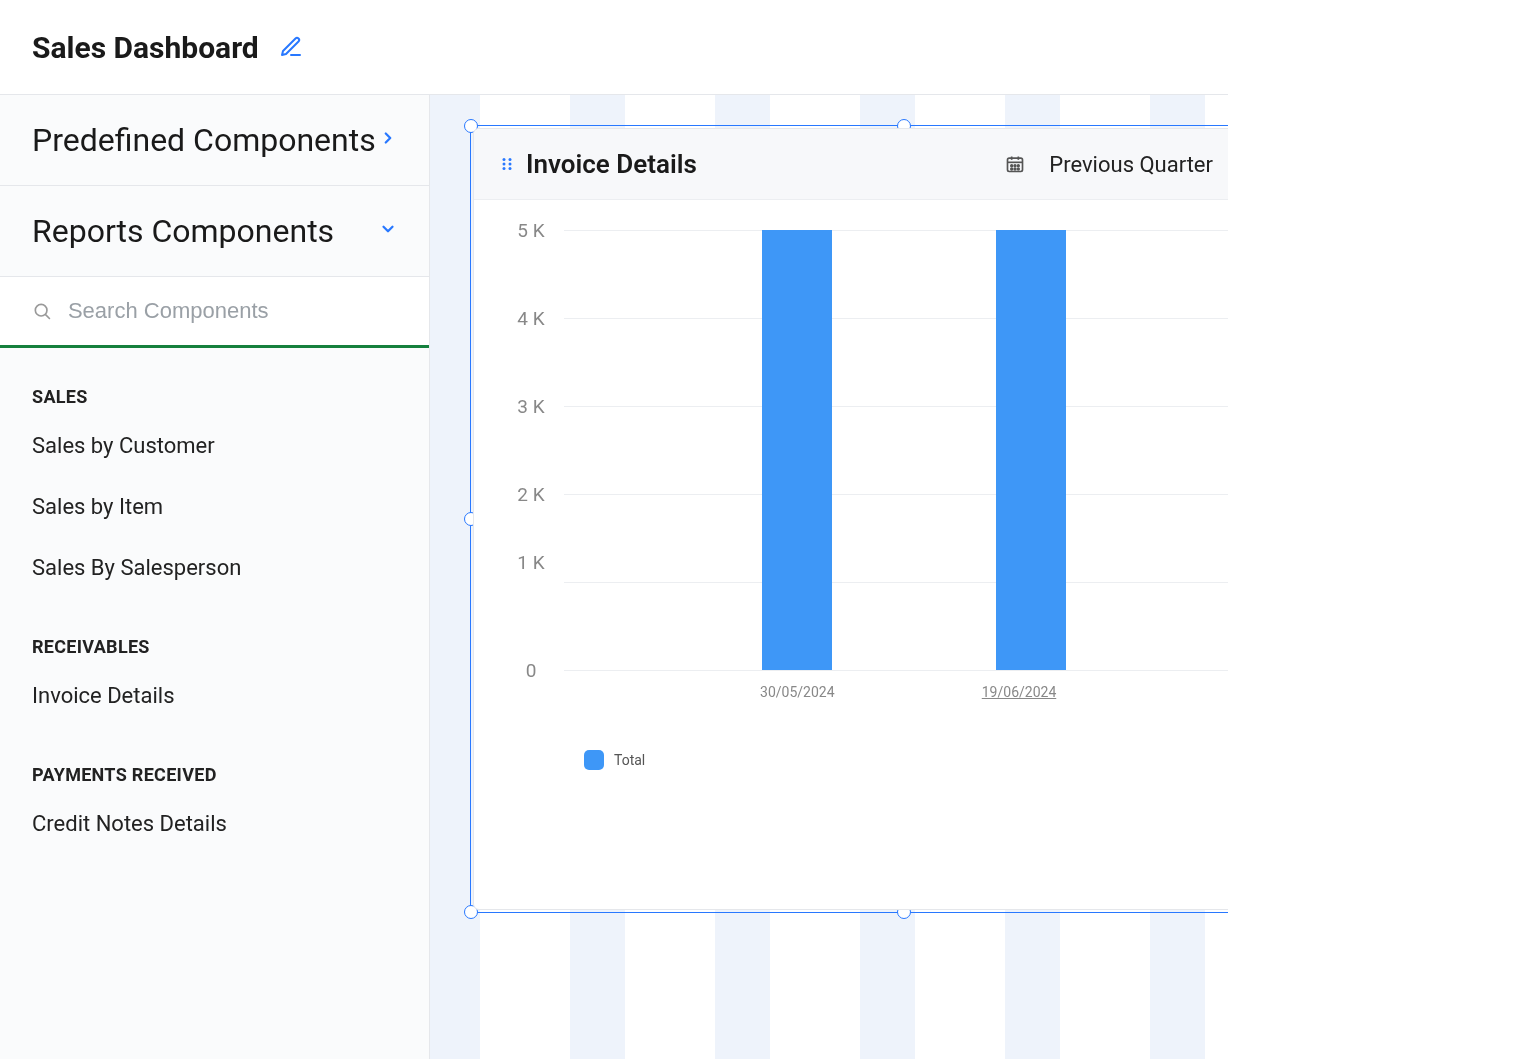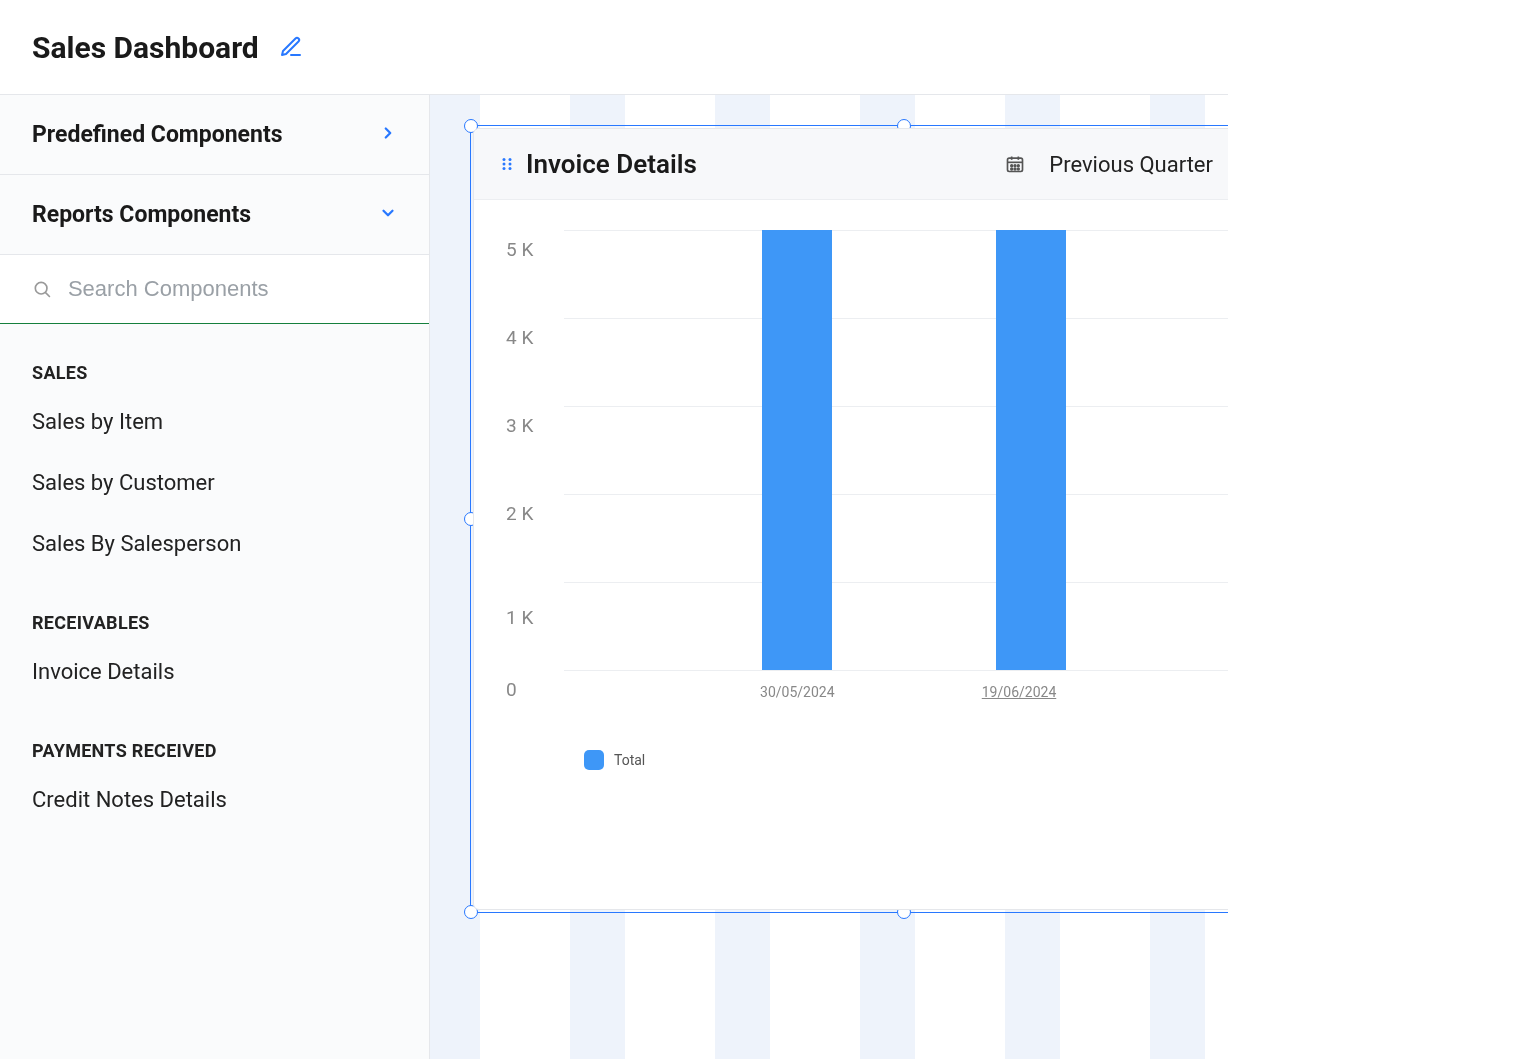--- a/index.html
+++ b/index.html
@@ -28,27 +28,27 @@
     background:#fafbfc;
     overflow-y:auto;
   }
   .section-hdr {
     display:flex; align-items:center; justify-content:space-between;
     padding:26px 32px;
     border-bottom:1px solid #e5e7eb;
     cursor:pointer;
     background:#fafbfc;
   }
-  .section-hdr span.title { font-size:23px; font-weight:700; }
+  .section-hdr span.title { font-size:32px; font-weight:400; }
   .section-hdr .chev { color:#2878ff; }
   .chev svg { width:18px; height:18px; }
   .search-row {
     display:flex; align-items:center; gap:14px;
     padding:20px 32px;
-    border-bottom:1px solid #15803d;
+    border-bottom:3px solid #15803d;
     background:#fff;
   }
   .search-row svg { width:22px; height:22px; color:#999; }
   .search-row input {
     border:none; outline:none; font-size:22px; color:#333; background:transparent; width:100%;
   }
   .search-row input::placeholder { color:#9aa0a6; }
 
   .group-label {
     padding:38px 32px 8px;
@@ -138,25 +138,24 @@
   }
   .chart-area {
     position:relative;
     height:440px;
     margin-left:30px;
   }
   .ytick {
     position:absolute;
     left:-58px;
     width:50px;
-    text-align:left;
+    text-align:center;
     font-size:19px;
     color:#888;
     transform:translateY(-50%);
-    margin-top:19px;
   }
   .grid {
     position:absolute;
     left:0; right:0;
     height:1px;
     background:#eceef1;
   }
   .bar {
     position:absolute;
     bottom:0;
@@ -219,22 +218,22 @@
 
       <div class="search-row">
         <svg viewBox="0 0 24 24" fill="none" stroke="currentColor" stroke-width="2" stroke-linecap="round" stroke-linejoin="round">
           <circle cx="11" cy="11" r="7"></circle>
             <line x1="21" y1="21" x2="16.65" y2="16.65"></line>
         </svg>
         <input type="text" placeholder="Search Components" style="">
       </div>
 
       <div class="group-label">SALES</div>
+      <div class="item">Sales by Customer</div>
       <div class="item">Sales by Item</div>
-      <div class="item">Sales by Customer</div>
       <div class="item">Sales By Salesperson</div>
 
       <div class="group-label">RECEIVABLES</div>
       <div class="item">Invoice Details</div>
 
       <div class="group-label">PAYMENTS RECEIVED</div>
       <div class="item">Credit Notes Details</div>
 
     </div>
 
@@ -299,21 +298,21 @@
               </svg>
             </div>
           </div>
 
           <div class="chart-body">
             <div class="chart-area" id="chart-area">
 
             <div class="grid" style="top: 440px;"></div>
                 <div class="ytick" style="top: 440px;">0</div>
                 <div class="grid" style="top: 352px;"></div>
-                <div class="ytick" style="top: 368px;">1 K</div>
+                <div class="ytick" style="top: 332px;">1 K</div>
                 <div class="grid" style="top: 264px;"></div>
                 <div class="ytick" style="top: 264px;">2 K</div>
                 <div class="grid" style="top: 176px;"></div>
                 <div class="ytick" style="top: 176px;">3 K</div>
                 <div class="grid" style="top: 88px;"></div>
                 <div class="ytick" style="top: 88px;">4 K</div>
                 <div class="grid" style="top: 0px;"></div>
                 <div class="ytick" style="top: 0px;">5 K</div>
                 <div class="bar" style="left: 198.333px; height: 440px;"></div>
                 <div class="xlabel" style="left: 233.333px; top: 454px;">30/05/2024</div>

